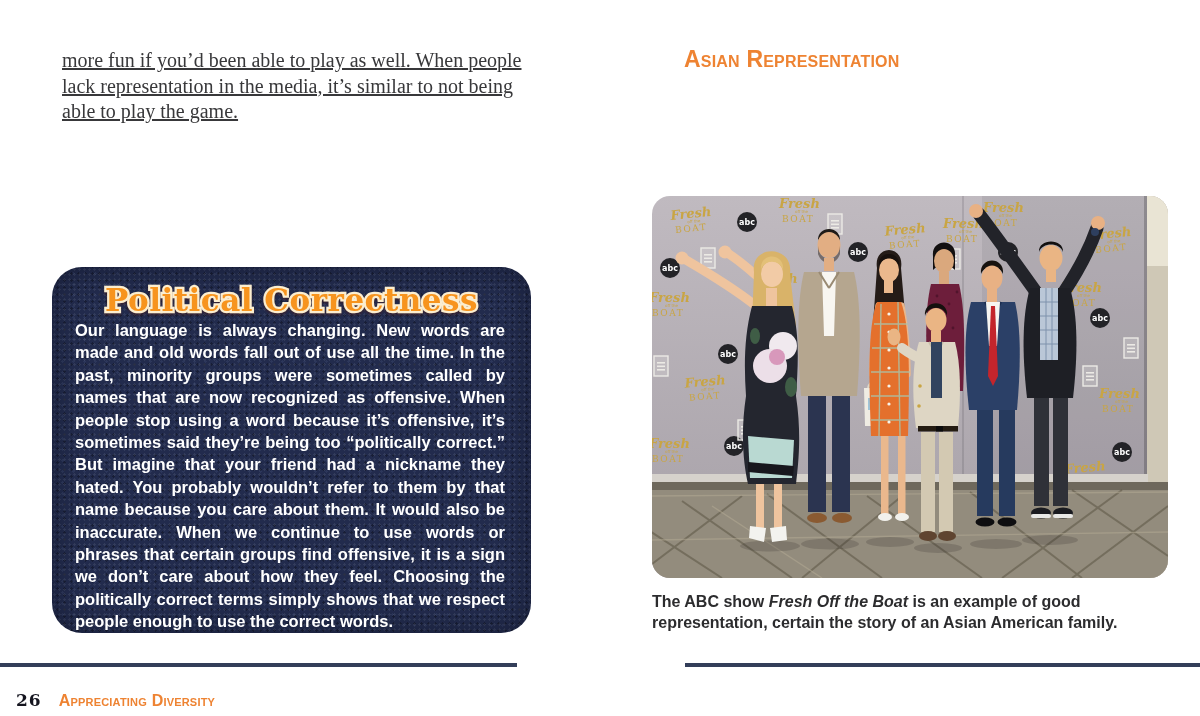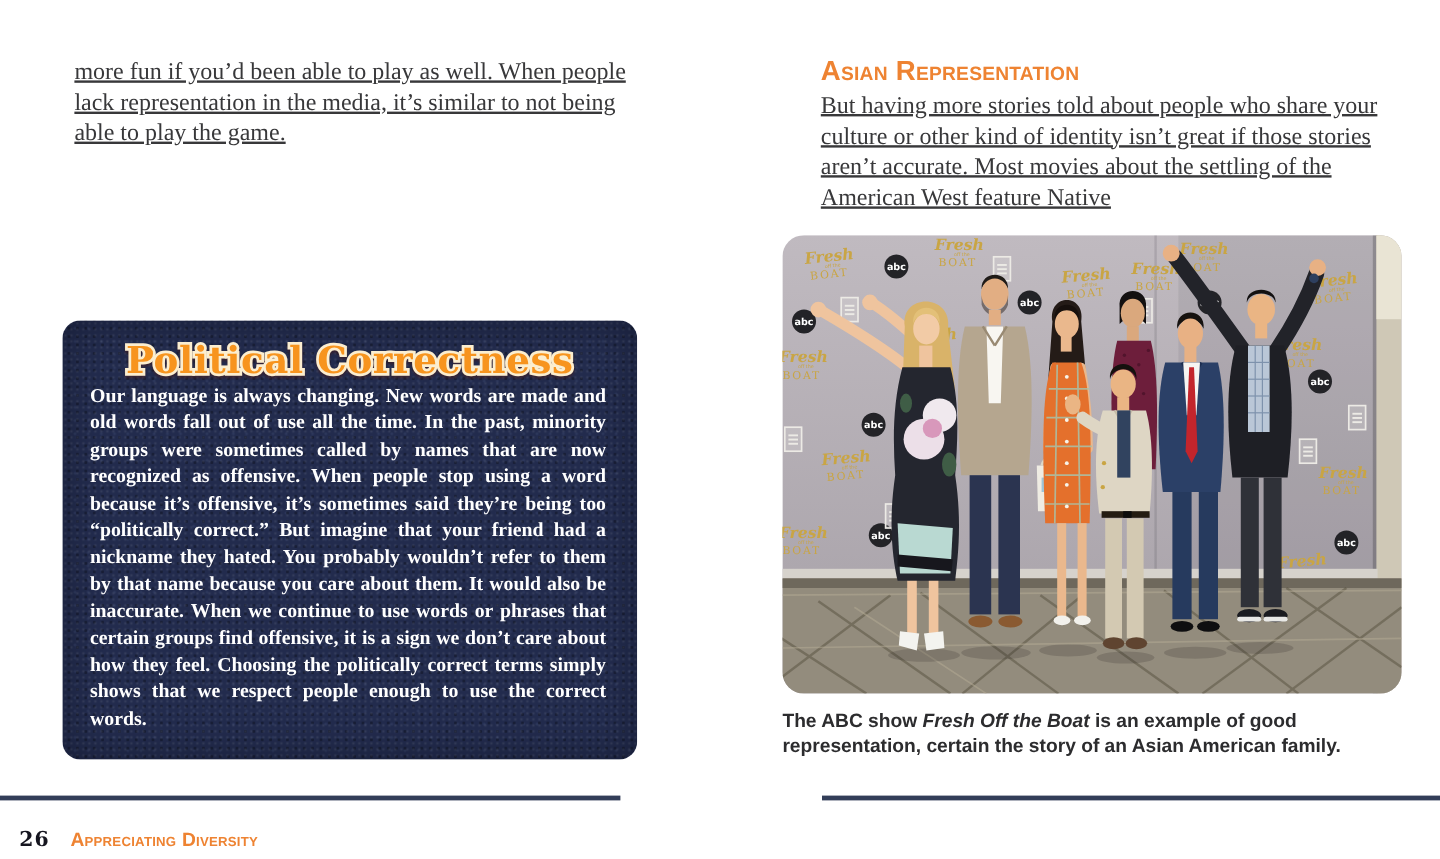--- a/index.html
+++ b/index.html
@@ -21,34 +21,34 @@
   
   .section-heading {
     position:absolute; left:684px; top:46px;
     font-family:"Liberation Sans", sans-serif;
     font-weight:bold; font-size:23px; letter-spacing:.2px;
     font-variant:small-caps; color:#EE8332;
   }
   
   .sidebar-box {
     position:absolute; left:52px; top:267px; width:479px; height:366px;
-    border-radius:15px;
+    border-radius:30px;
     background-color:#222B4D;
     background-image:
       radial-gradient(rgba(255,255,255,.08) 1px, transparent 1.4px),
       radial-gradient(rgba(0,0,0,.30) 1px, transparent 1.4px),
       radial-gradient(rgba(120,140,190,.12) 1px, transparent 1.4px);
     background-size:5px 5px, 7px 7px, 11px 11px;
     background-position:0 0, 2px 3px, 5px 1px;
     box-shadow: inset 0 0 30px rgba(0,0,10,.35);
   }
   .sidebar-title-svg { position:absolute; left:0; top:8px; width:100%; height:50px; }
   .sidebar-body {
     position:absolute; left:23px; right:26px; top:52px;
-    font-family:Liberation Serif, serif; font-weight:bold;
+    font-family:Liberation Sans, sans-serif; font-weight:bold;
     font-size:16.5px; line-height:22.4px; color:#ffffff;
     text-align:justify;
   }
   
   .photo-figure { position:absolute; left:652px; top:196px; width:516px; height:382px; }
   .photo-svg { width:516px; height:382px; display:block; }
   .caption {
     position:absolute; left:652px; top:591px; width:516px;
     font-family:"Liberation Sans", sans-serif; font-weight:bold;
     font-size:16px; line-height:21px; color:#2c2c2e;
@@ -91,23 +91,20 @@
   </aside>
 
   <div class="rule rule-left"></div>
   <footer class="footer-left">
     <span class="page-num">26</span>
     <span class="footer-title">Appreciating Diversity</span>
   </footer>
 
   <h2 class="section-heading">Asian Representation</h2>
 
-  <section class="body-serif right-body">
-    <p>But having more stories told about people who share your culture or other kind of identity isn’t great if those stories aren’t accurate. Most movies about the settling of the American West feature Native</p>
-  </section>
 
   <figure class="photo-figure">
     <svg class="photo-svg" viewBox="0 0 516 382">
       <defs>
         <linearGradient id="bgGrad" x1="0" y1="0" x2="0" y2="1">
           <stop offset="0" stop-color="#c0bac0"></stop>
           <stop offset="1" stop-color="#a6a0a7"></stop>
         </linearGradient>
         <clipPath id="photoClip">
             <rect width="516" height="382" rx="18"></rect>

